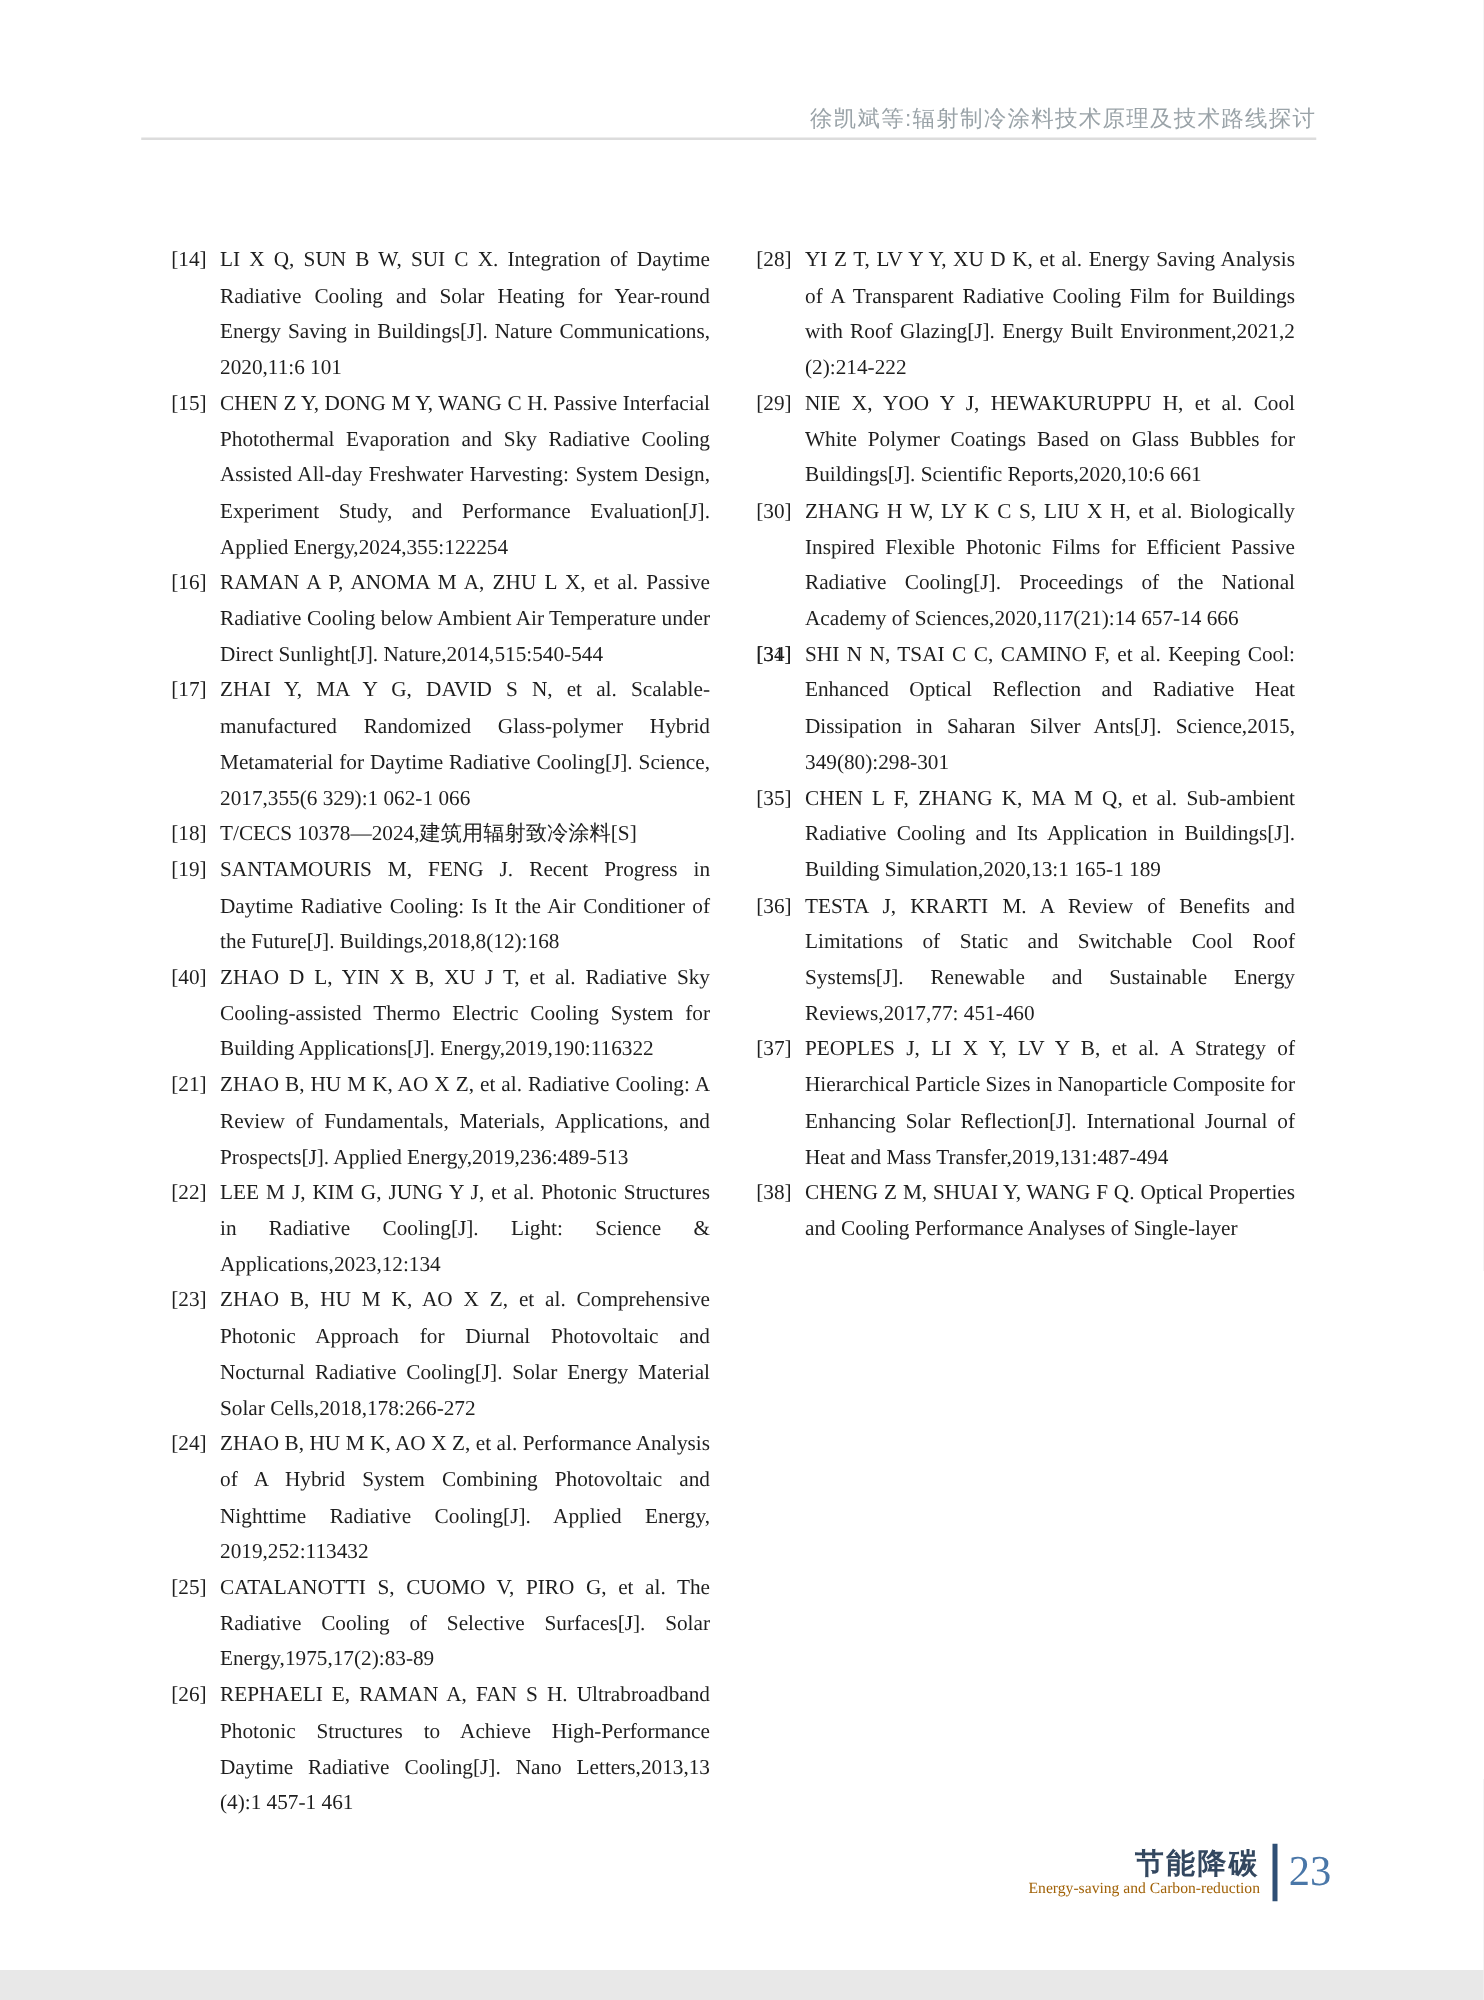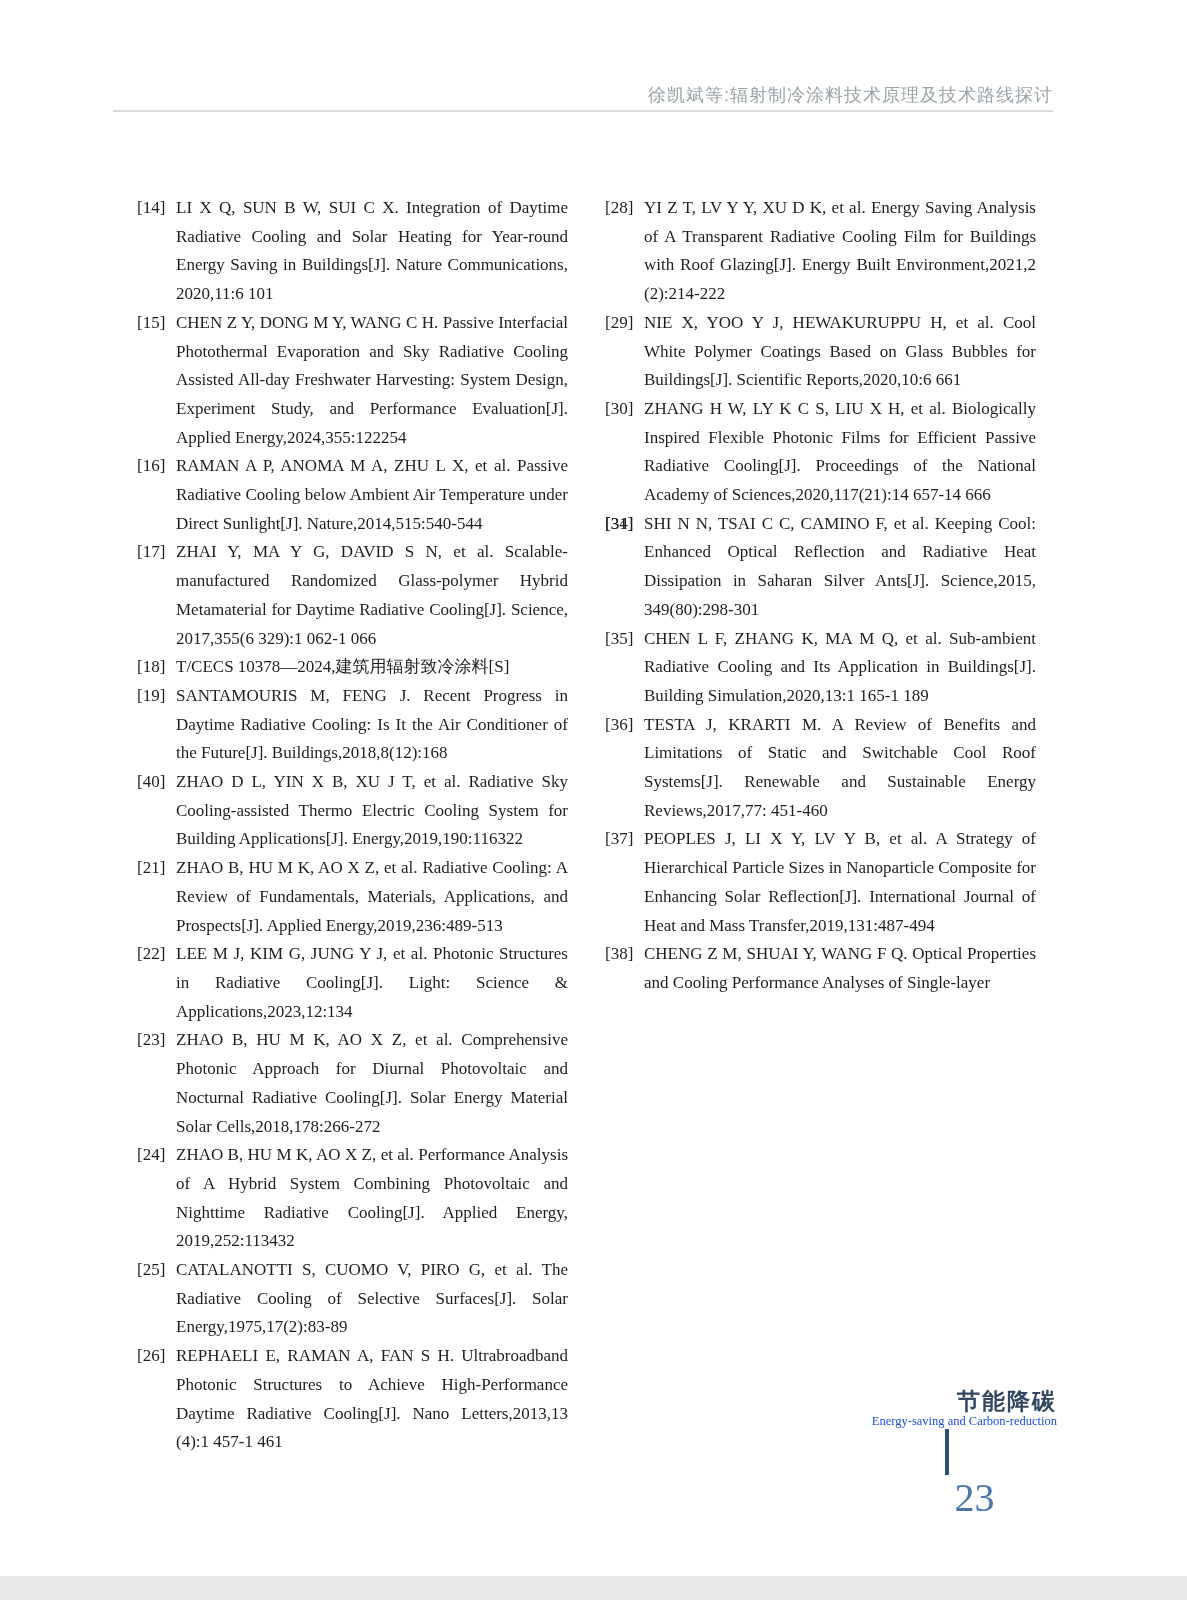--- a/index.html
+++ b/index.html
@@ -54,51 +54,49 @@
     position:absolute;
     left:0;top:0;
     text-align:left;
   }
   
   .footer{
     position:absolute;
     right:122px;bottom:55px;
     display:flex;
     align-items:center;
-    flex-direction:column;
   }
   .footer-journal{
     text-align:right;
     margin-right:8px;
   }
   .footer-cn{
     font-family:"Liberation Sans","DejaVu Sans",sans-serif;
     font-size:23px;
     font-weight:700;
     letter-spacing:2px;
     color:#33475f;
     line-height:24px;
   }
   .footer-en{
     font-size:12.5px;
-    color:#1d4ed8;
+    color:#a16207;
     line-height:16px;
     white-space:nowrap;
     margin-left:36px;
   }
   .footer-bar{
     width:4px;height:46px;
     background:#2f4f75;
     margin:0 9px 0 2px;
   }
   .footer-page{
-    font-size:40px;
+    font-size:34px;
     color:#4a77a8;
     line-height:46px;
-    margin-left:48px;
   }
 </style>
 </head>
 <body>
 
 <div class="page">
 
   <div class="running-head">徐凯斌等:辐射制冷涂料技术原理及技术路线探讨</div>
   <div class="head-rule"></div>
 

